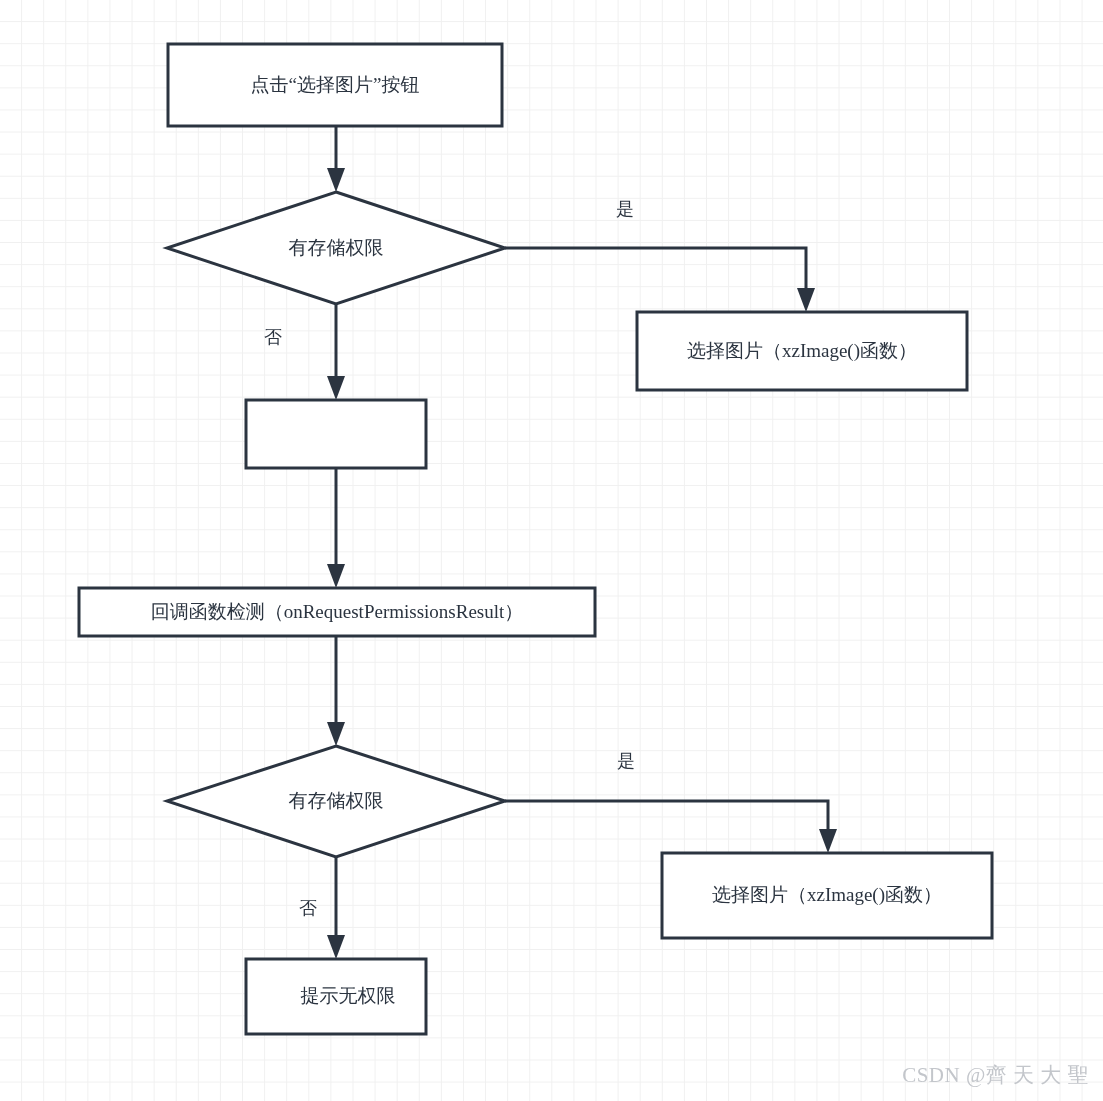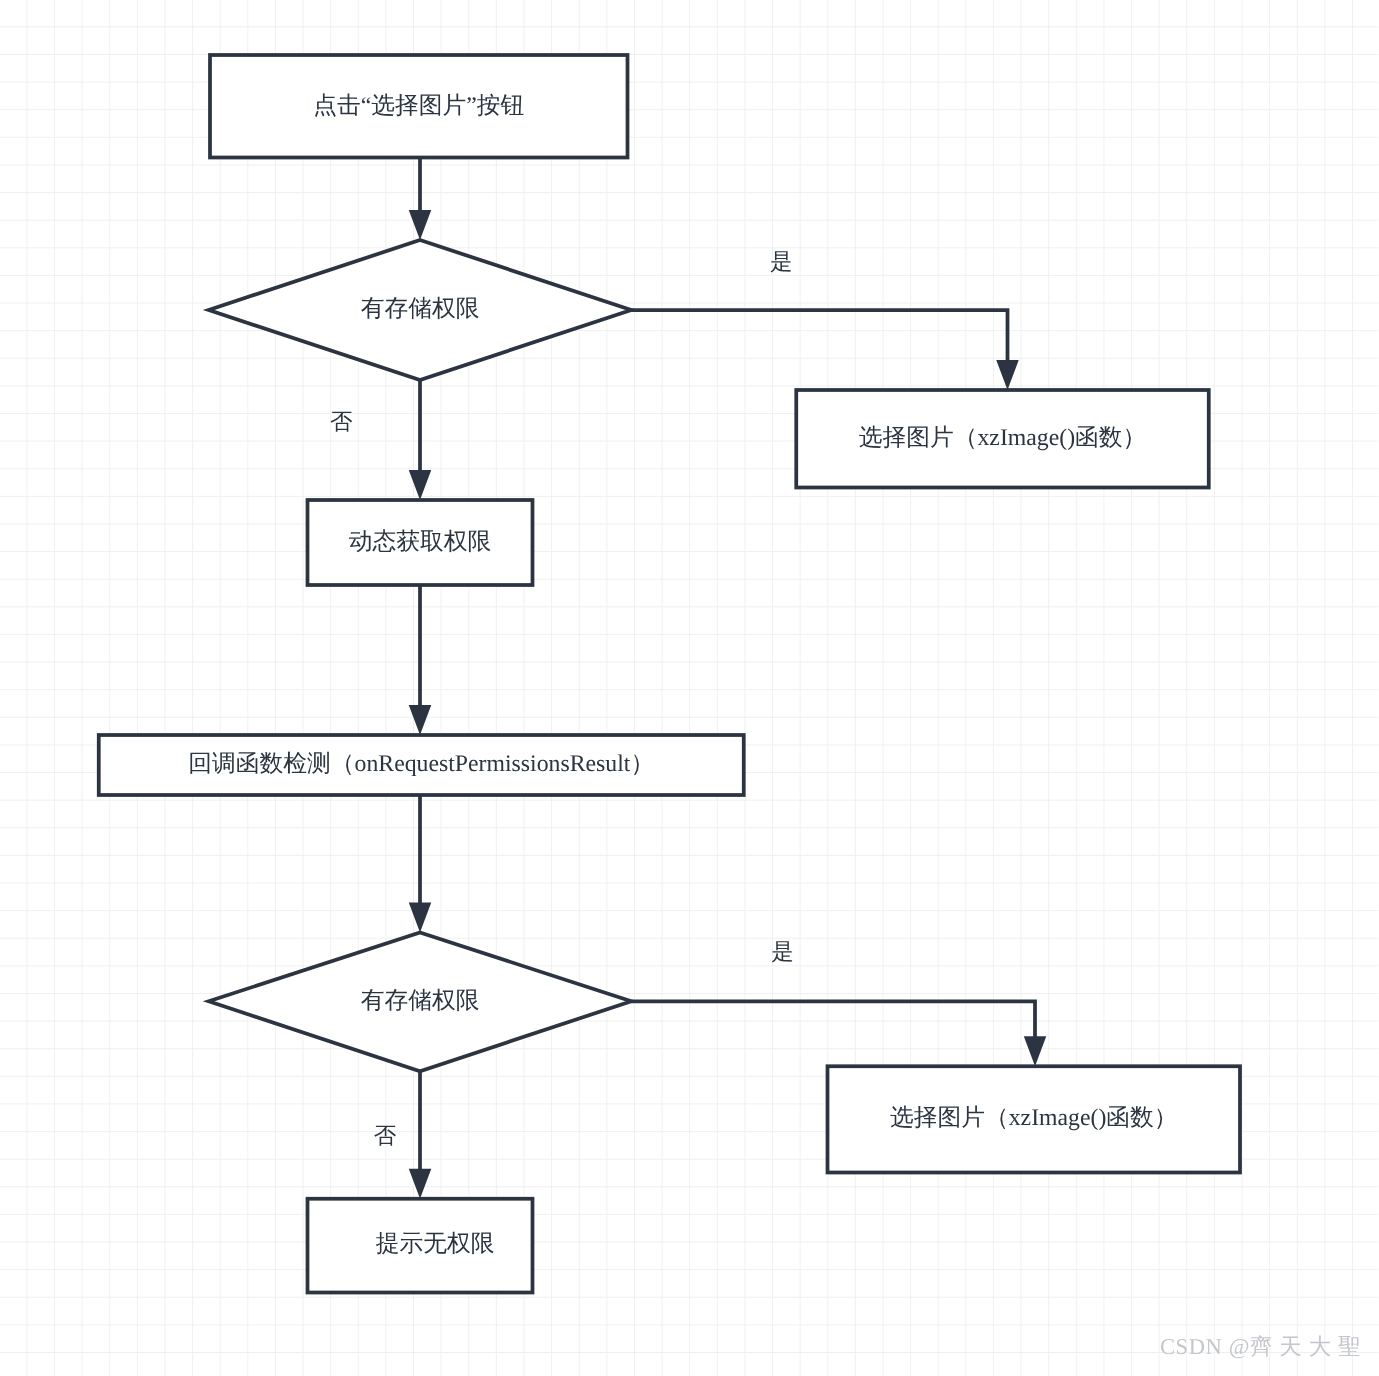--- a/index.html
+++ b/index.html
@@ -61,21 +61,21 @@
     color: #2b3440;
     font-size: 18px;
     line-height: 1;
     white-space: nowrap;
   }
   .watermark {
     position: absolute;
     right: 14px;
     bottom: 12px;
     color: #c3c6cb;
-    font-size: 18px;
+    font-size: 21px;
     letter-spacing: 0.5px;
     white-space: nowrap;
   }
 </style>
 </head>
 <body>
 
 <div id="canvas">
 
   <svg id="flow-svg" viewBox="0 0 1103 1101">
@@ -117,21 +117,20 @@
     <path class="conn" d="M 336,857 L 336,945"></path>
     <polygon class="arrow-head" points="336,959 327,935 345,935"></polygon>
   </svg>
 
   <div class="node-label" style="left:168px; top:44px; width:334px; height:82px;">点击“选择图片”按钮</div>
 
   <div class="node-label" style="left:167px; top:192px; width:338px; height:112px;">有存储权限</div>
 
   <div class="node-label" style="left:637px; top:312px; width:330px; height:78px;">选择图片（xzImage()函数）</div>
 
-  <div class="node-label" style="left:246px; top:400px; width:180px; height:68px;">动态获取权限</div>
 
   <div class="node-label" style="left:79px; top:588px; width:516px; height:48px;">回调函数检测（onRequestPermissionsResult）</div>
 
   <div class="node-label" style="left:167px; top:746px; width:338px; height:111px;">有存储权限</div>
 
   <div class="node-label" style="left:662px; top:853px; width:330px; height:85px;">选择图片（xzImage()函数）</div>
 
   <div class="node-label" style="left:258px; top:959px; width:180px; height:75px;">提示无权限</div>
 
   <div class="edge-label" style="left:616px; top:200px;">是</div>

